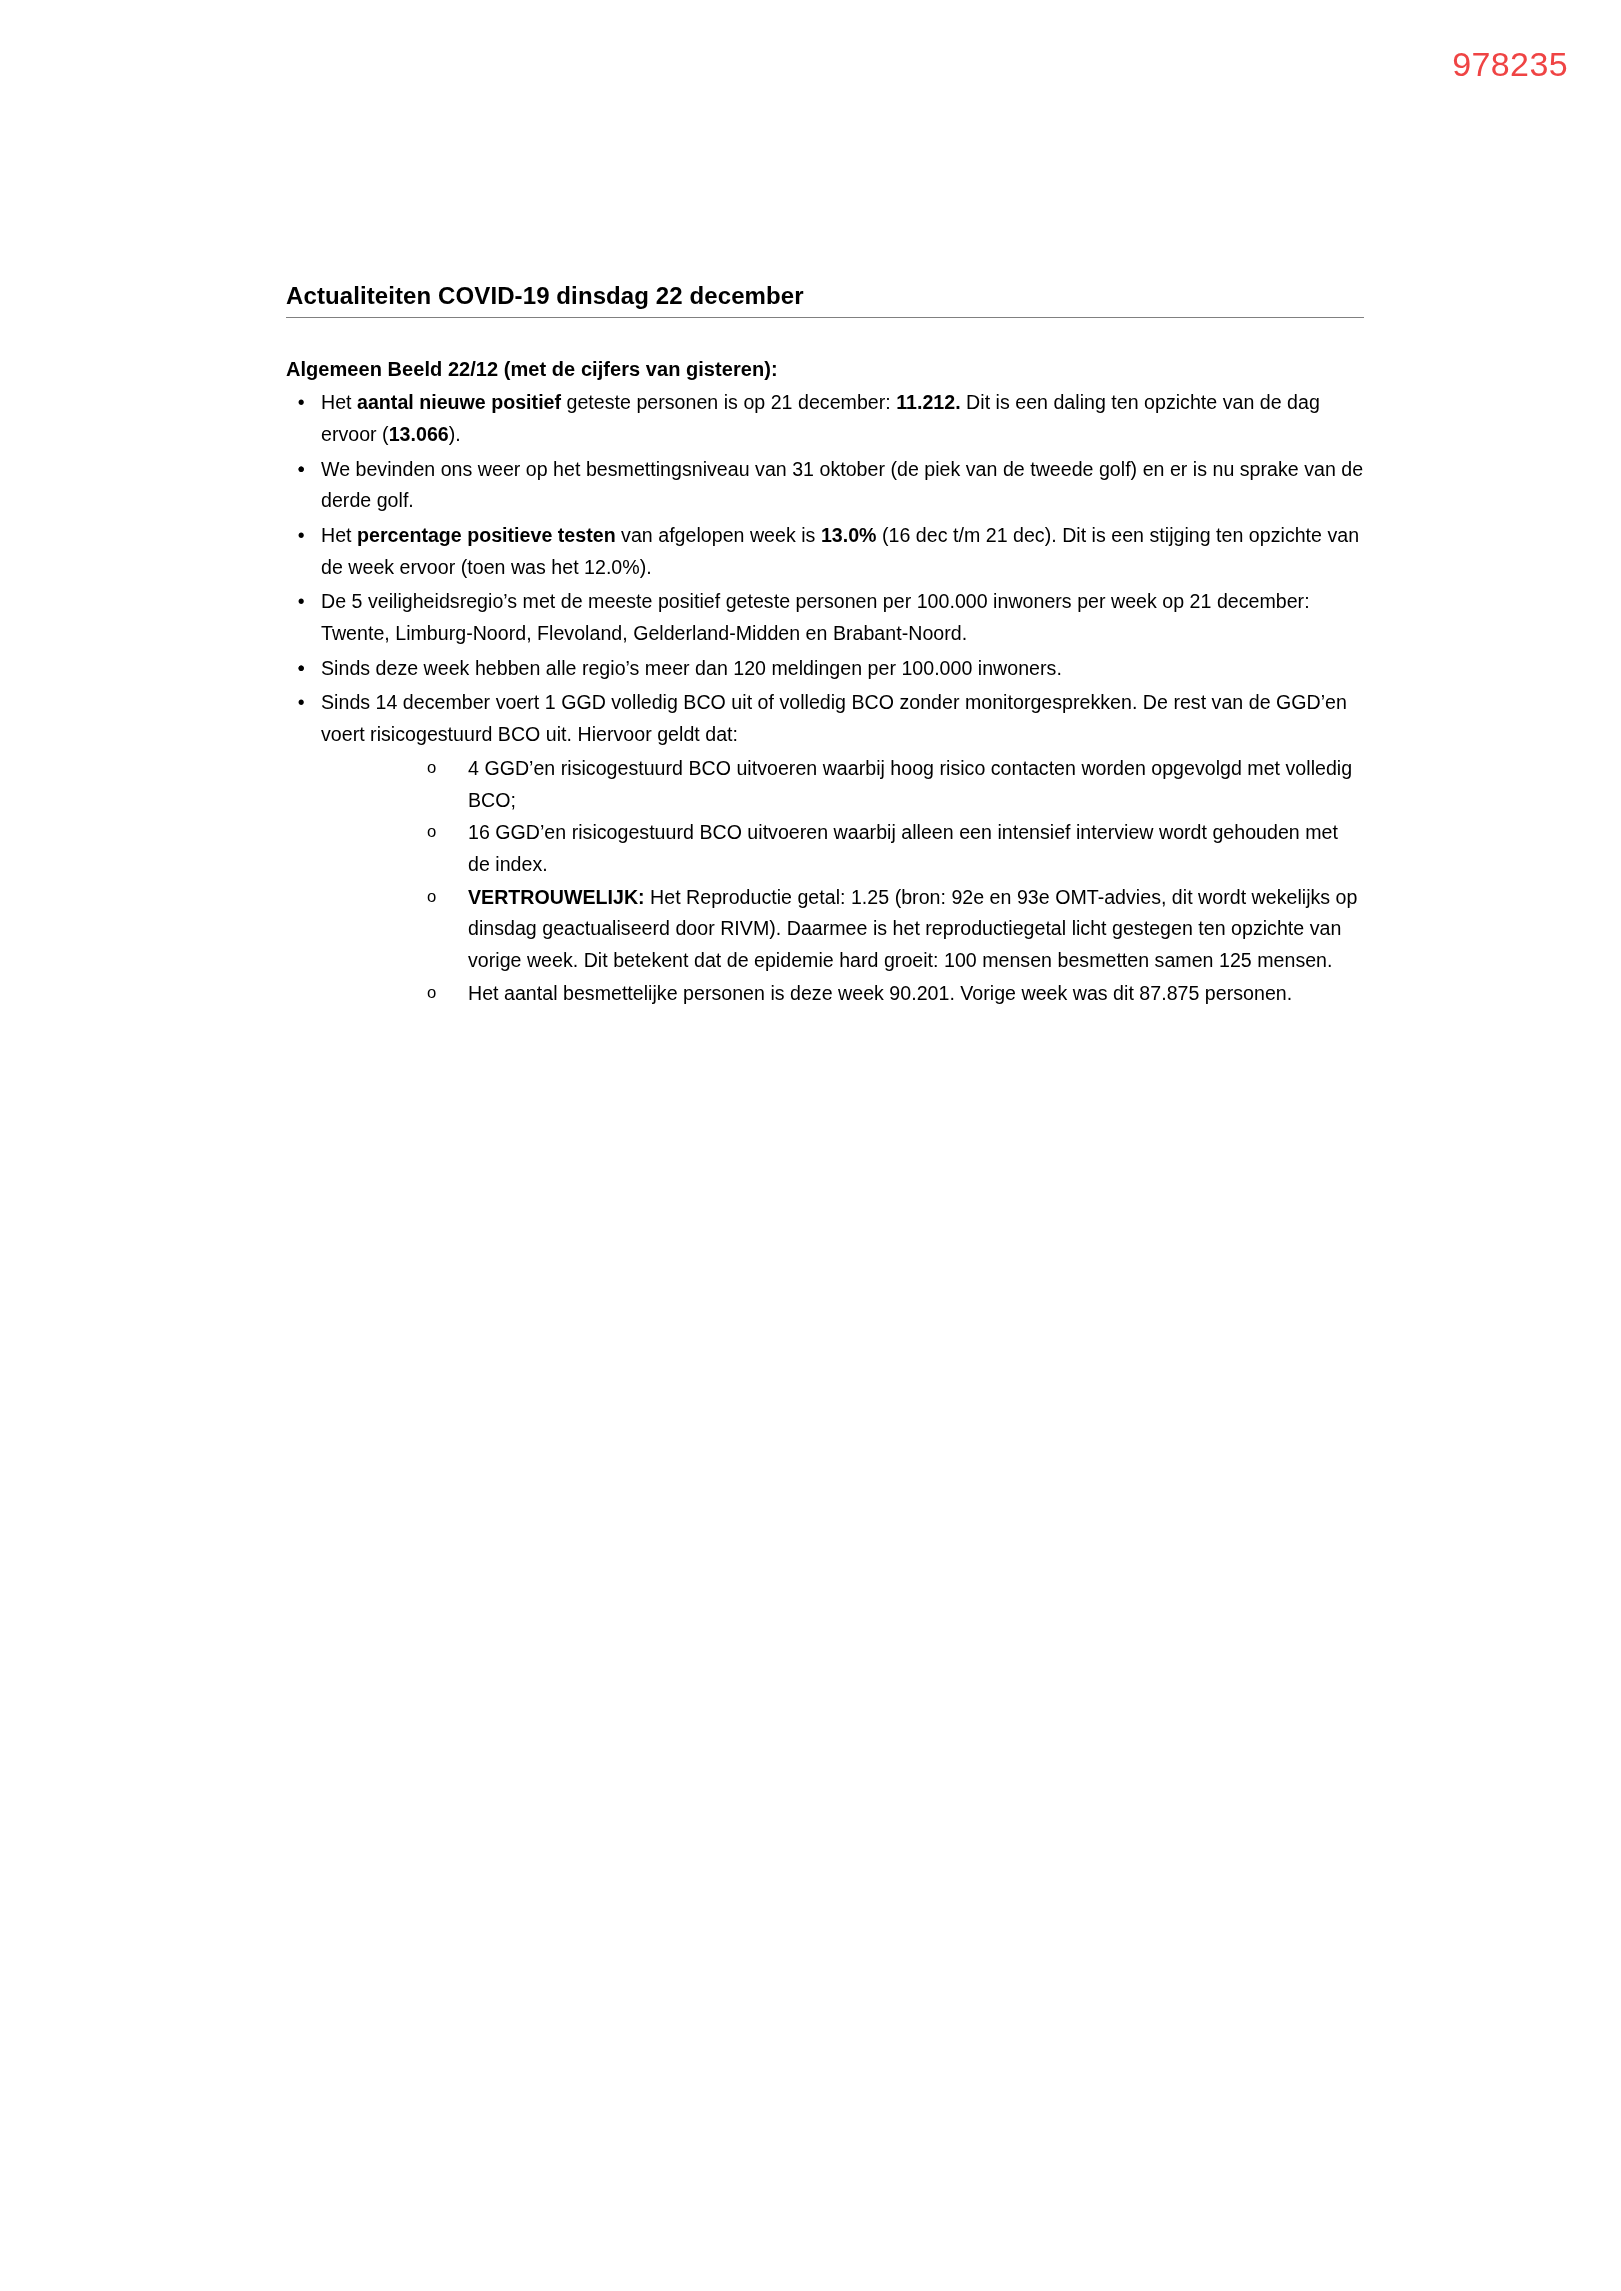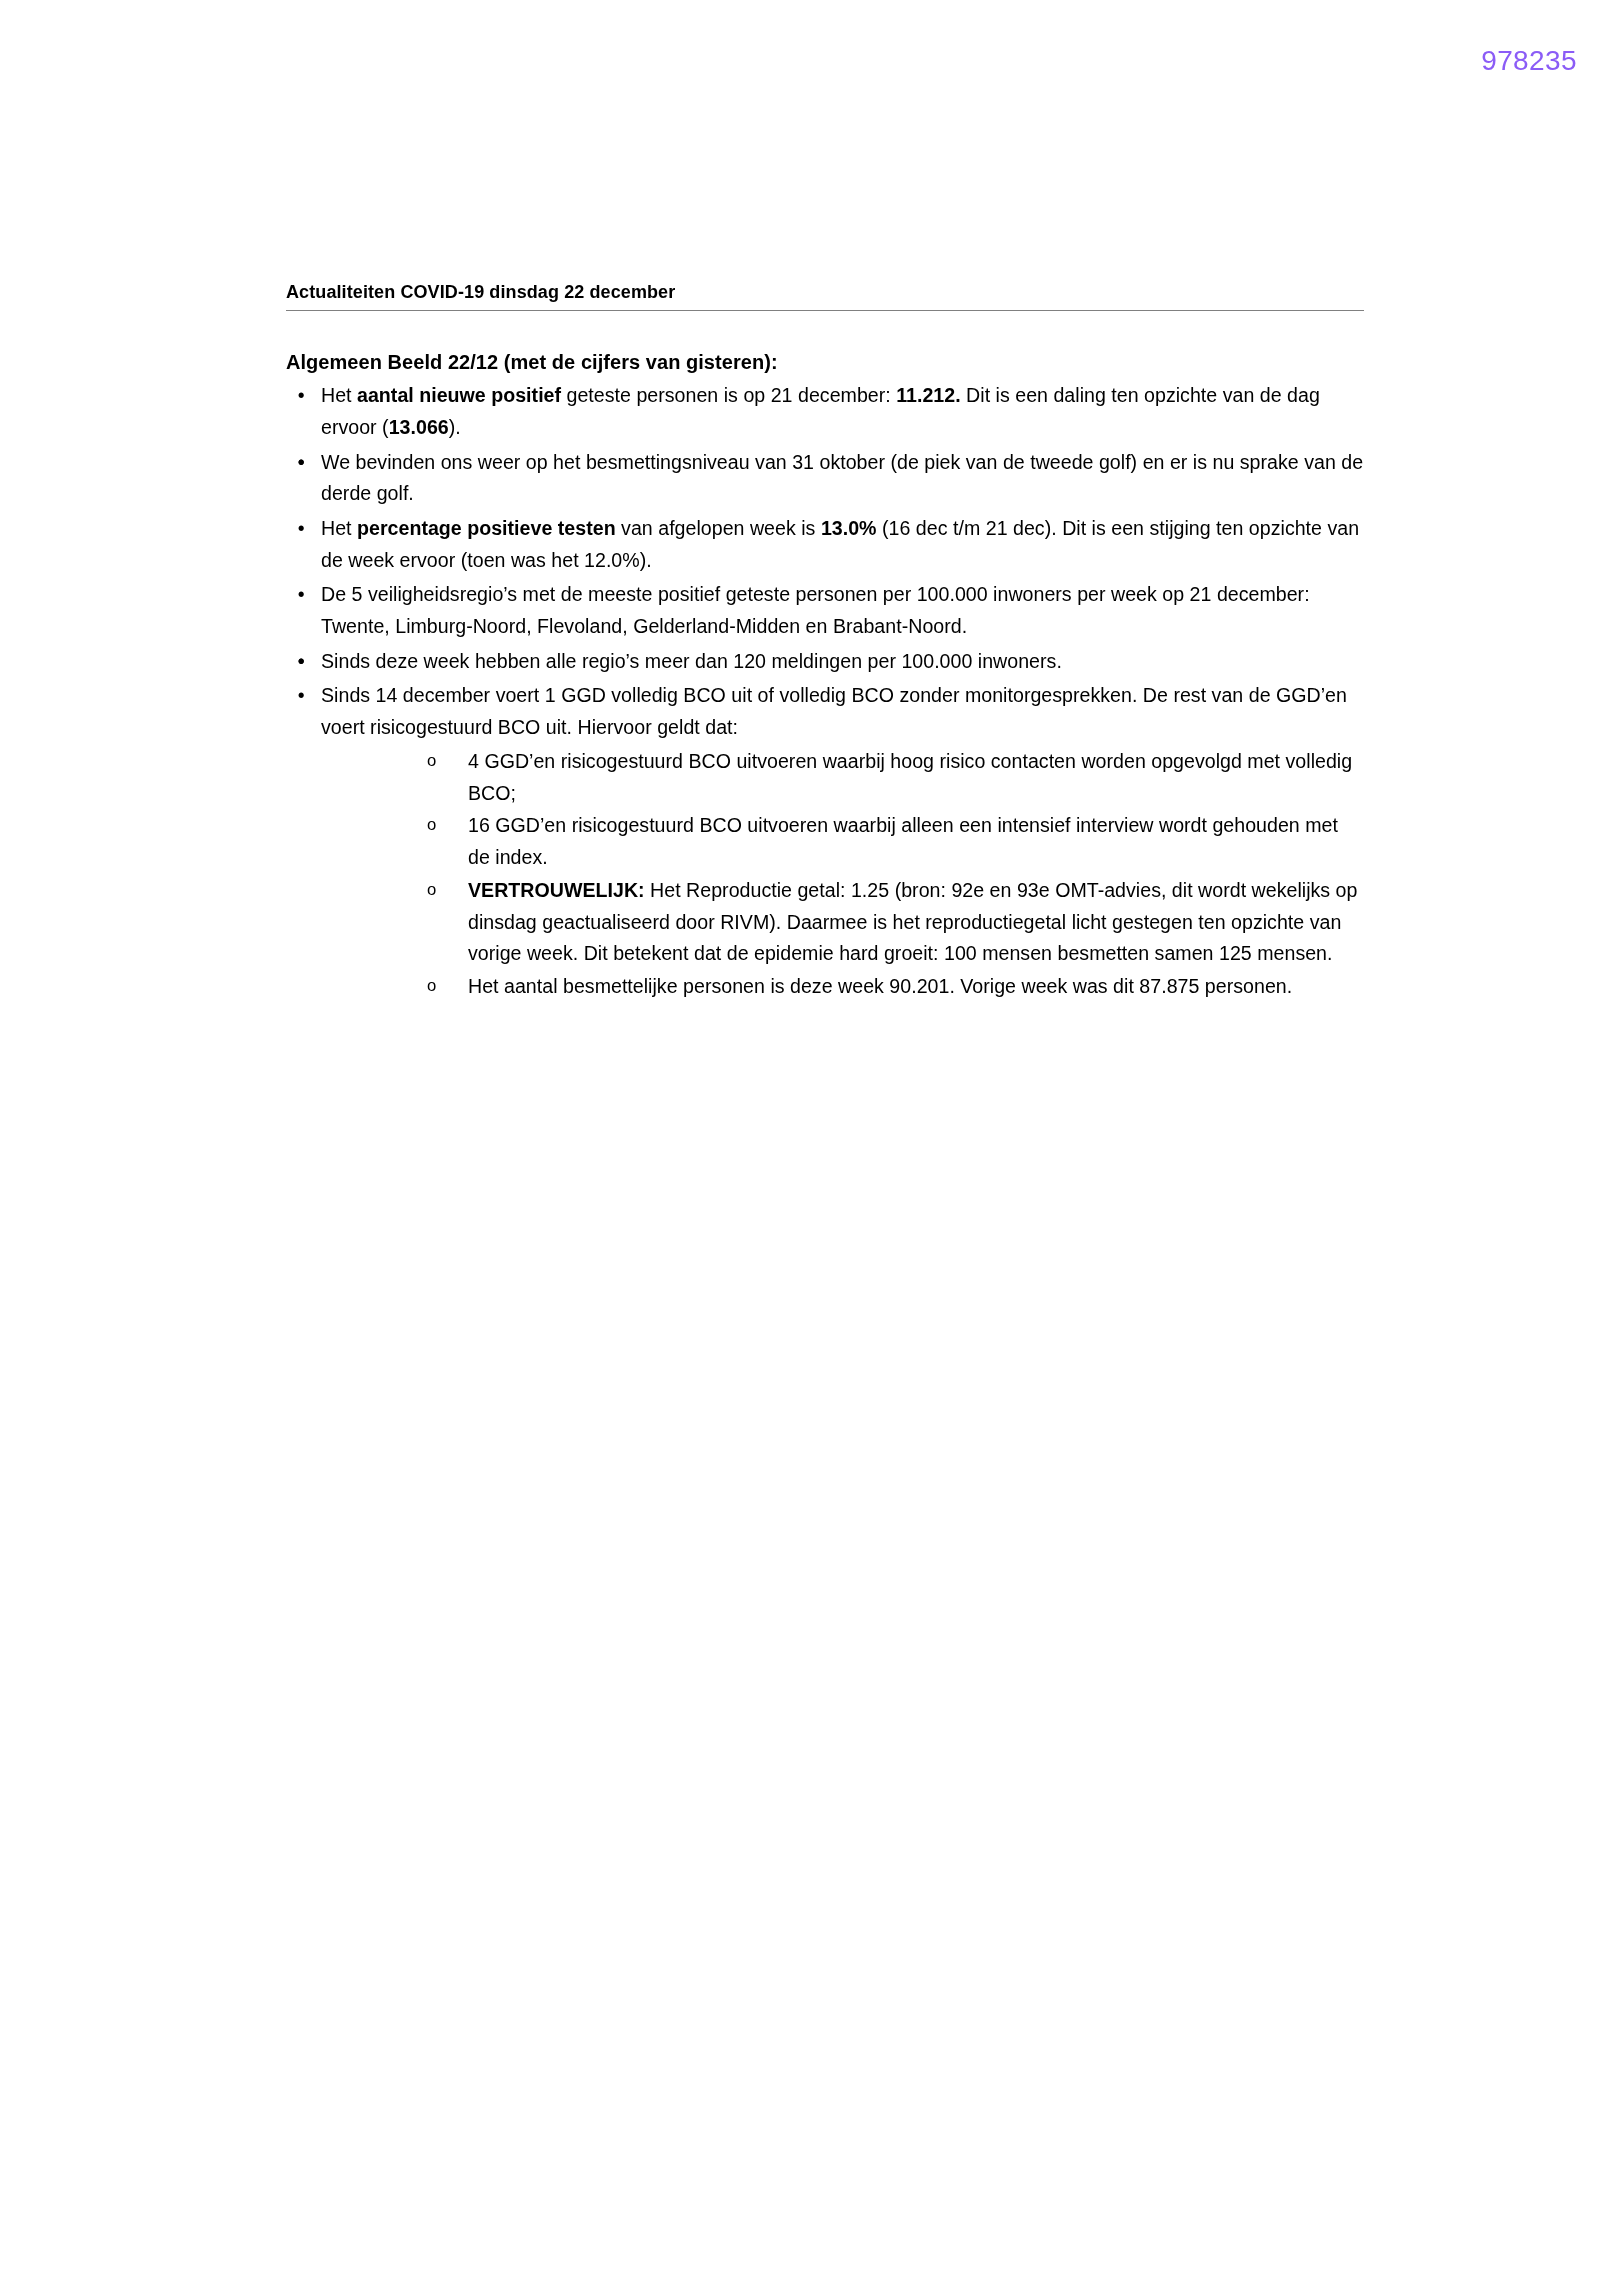--- a/index.html
+++ b/index.html
@@ -19,35 +19,35 @@
     position: relative;
     width: 1621px;
     height: 2292px;
     background: #ffffff;
     box-sizing: border-box;
   }
   
   .header-number {
     position: absolute;
     top: 45px;
-    right: 44px;
-    font-size: 28px;
+    right: 53px;
+    font-size: 34px;
     letter-spacing: 0.4px;
-    color: #8b5cf6;
+    color: #ef4444;
     font-family: "Liberation Sans", sans-serif;
   }
   
   .doc {
     position: absolute;
     left: 286px;
     top: 282px;
     width: 1078px;
   }
   .doc-title {
-    font-size: 18px;
+    font-size: 24px;
     font-weight: bold;
     letter-spacing: 0.1px;
     line-height: 1.15;
     padding-bottom: 7.8px;
   }
   .title-rule {
     border: 0;
     border-top: 1.4px solid #808080;
     margin: 0 0 0 0;
     width: 100%;

